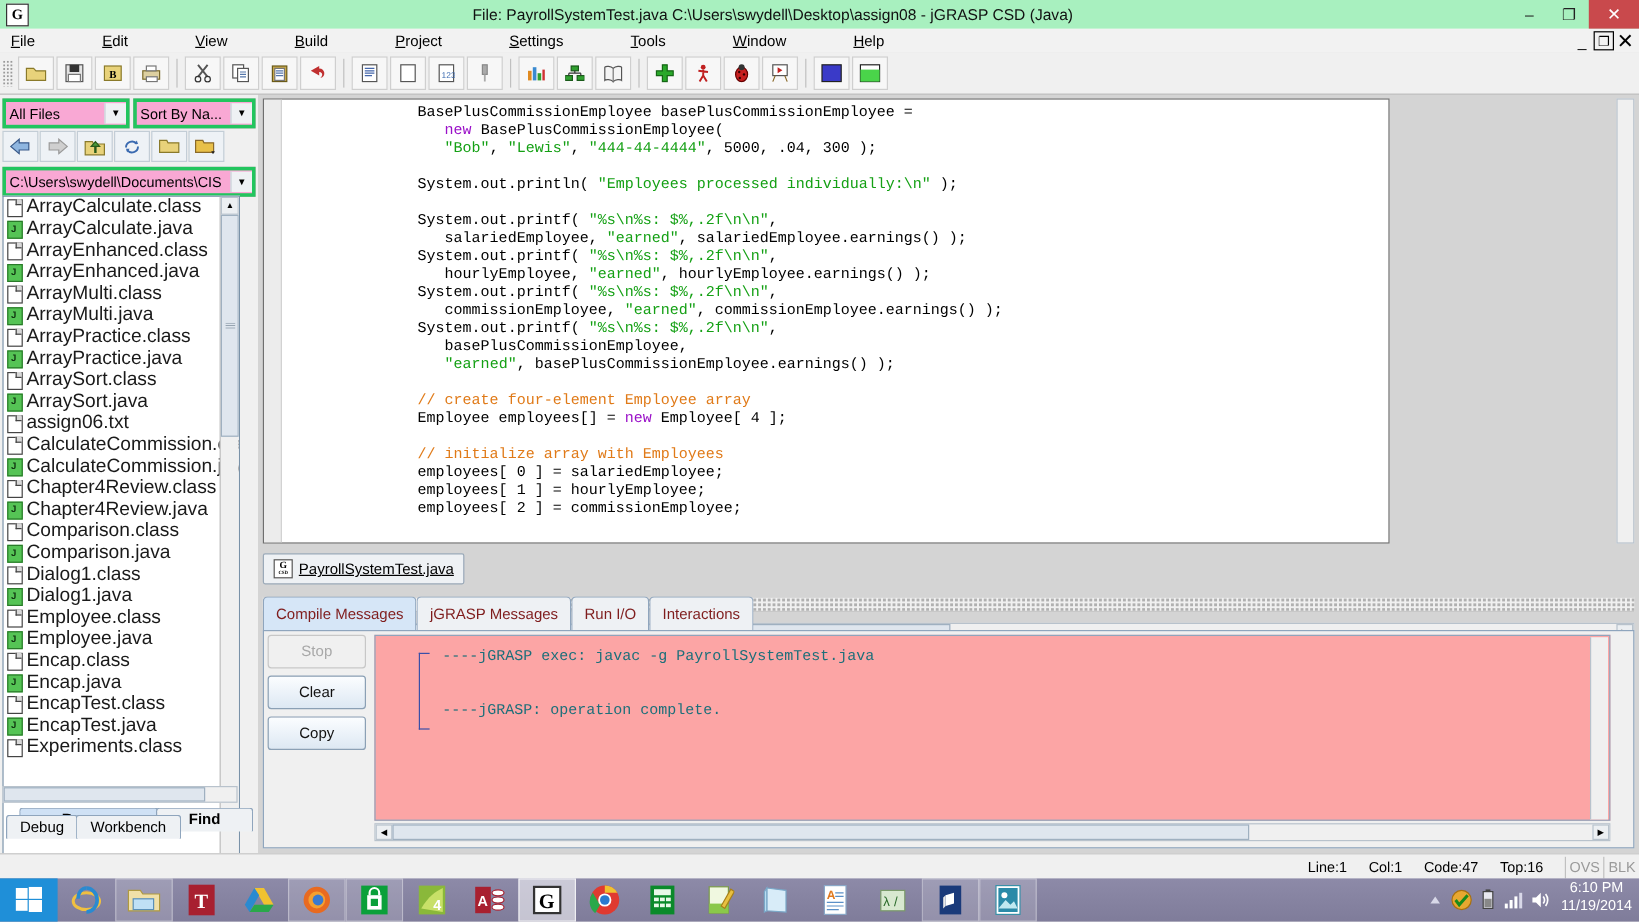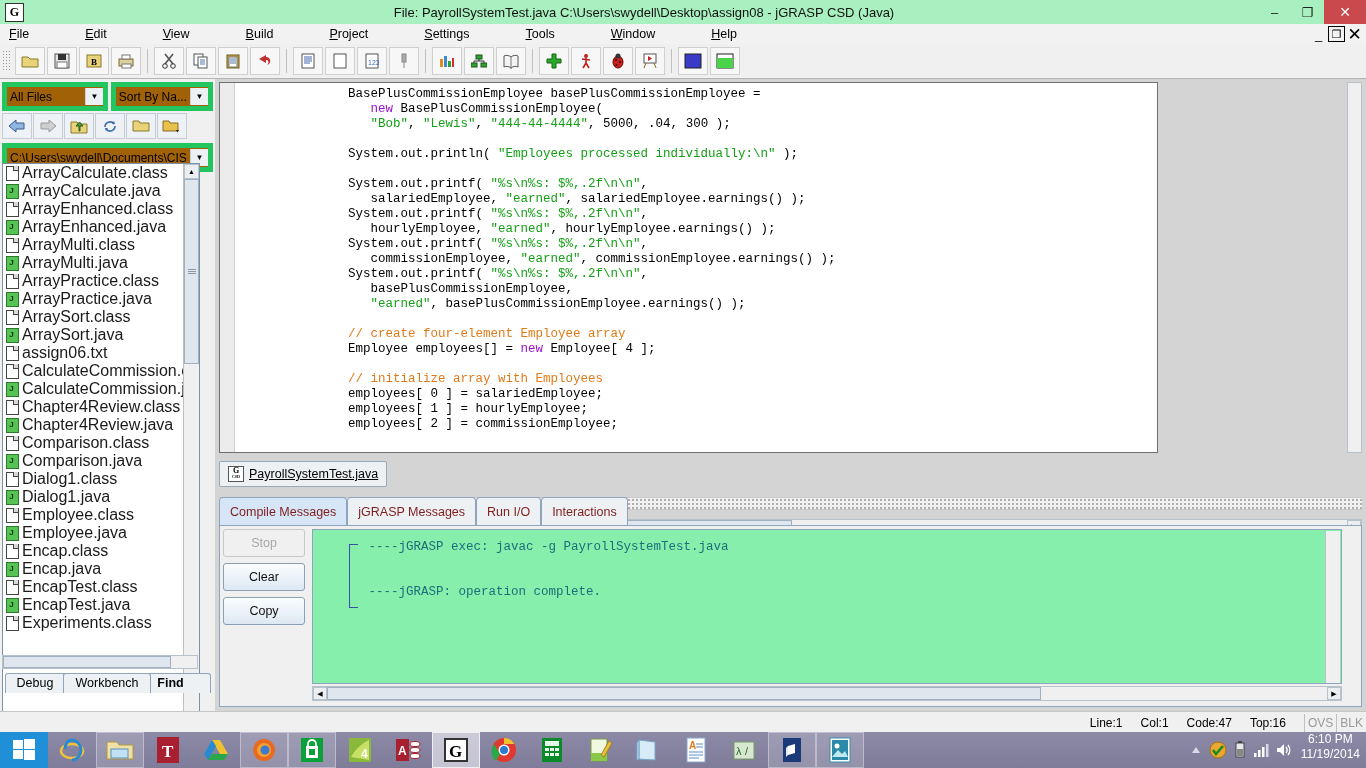--- a/index.html
+++ b/index.html
@@ -63,21 +63,21 @@
   .tgroup{display:flex;align-items:center;}
   .tsep{width:1px;height:24px;background:#c0c0c0;margin:0 5px;}
   .tbtn{width:28px;height:26px;border:1px solid #cfcfcf;background:#f7f7f7;
         margin:0 1px;display:flex;align-items:center;justify-content:center;}
   .tbtn svg{display:block;}
 
   
   .leftpanel{position:absolute;left:0;top:79px;width:215px;height:632px;background:#f0f0f0;}
   .lp-row{display:flex;align-items:center;padding:3px 2px 0 2px;}
   .combo{
-    height:19px;border:5px solid #22c55e;background:#a16207;display:flex;align-items:center;
+    height:19px;border:3px solid #22c55e;background:#f9a8d4;display:flex;align-items:center;
     font-size:12px;color:#000;justify-content:center;
   }
   .combo .cv{padding-left:3px;flex:1;white-space:nowrap;overflow:hidden;}
   .combo .ca{width:17px;height:17px;border-left:1px solid #c8d0d8;background:#eef1f4;
     display:flex;align-items:center;justify-content:center;font-size:8px;color:#000;}
   .nav-row{display:flex;align-items:center;padding:2px 2px;gap:1px;}
   .nbtn{width:28px;height:24px;border:1px solid #c3cdd6;background:#eef2f6;
         display:flex;align-items:center;justify-content:center;}
   .pathcombo{margin:2px 2px 1px 2px;}
 
@@ -109,21 +109,21 @@
 
   .hsb-outer{position:absolute;left:2px;bottom:42px;width:196px;height:14px;background:#f0f0f0;
     border:1px solid #b8c2cc;box-sizing:border-box;}
   .hsb-thumb{position:absolute;left:0;top:0;height:12px;background:#dfe6ee;border:1px solid #9fb0c0;
     box-sizing:border-box;}
 
   .lp-tabs{position:absolute;left:2px;bottom:22px;width:207px;height:16px;font-weight:bold;}
   .ltab{position:absolute;top:0;height:19px;line-height:19px;text-align:center;font-size:12.5px;
     border:1px solid #8fa5bd;border-bottom:none;border-radius:3px 3px 0 0;background:#eef1f4;}
   .ltab.sel{background:#cfe1f5;}
-  .lp-tabs2{position:absolute;left:2px;bottom:18px;width:207px;height:20px;}
+  .lp-tabs2{position:absolute;left:2px;bottom:12px;width:207px;height:20px;}
 
   
   .editor-wrap{position:absolute;left:215px;top:79px;width:1151px;height:632px;background:#d4d4d4;}
   .edit-area{position:absolute;left:4px;top:3px;width:939px;height:371px;background:#fff;
     border:1px solid #6f6f6f;box-sizing:border-box;overflow:hidden;}
   .gutter{position:absolute;left:0;top:0;width:14px;height:100%;background:#ececec;
     border-right:1px solid #d2d2d2;}
   .code{position:absolute;left:68px;top:4px;font-family:"Liberation Mono","DejaVu Sans Mono",monospace;
     font-size:12.5px;line-height:15px;color:#000;white-space:pre;}
   .kw{color:#9a10c8;}
@@ -157,21 +157,21 @@
   .mtab{height:20px;line-height:20px;padding:4px 10px;font-size:12.5px;background:#eef1f4;
     border:1px solid #8fa5bd;border-bottom:none;border-radius:4px 4px 0 0;margin-right:0;color:#7f1d1d;}
   .mtab.sel{background:#d6e6f7;}
   .msg-panel{position:absolute;left:4px;top:446px;width:1143px;height:182px;background:#f0f0f0;
     border:1px solid #8fa5bd;box-sizing:border-box;}
   .msg-btncol{position:absolute;left:3px;top:3px;width:84px;}
   .mbtn{width:80px;height:26px;margin-bottom:6px;border:1px solid #8ba0b5;border-radius:3px;
     background:linear-gradient(#fbfdff,#dde8f3);font-size:12.5px;color:#111;
     display:flex;align-items:center;justify-content:center;}
   .mbtn.disabled{color:#a8a8a8;background:#f0f0f0;border-color:#c7c7c7;}
-  .msg-out{position:absolute;left:92px;top:3px;width:1030px;height:155px;background:#86efac;
+  .msg-out{position:absolute;left:92px;top:3px;width:1030px;height:155px;background:#fca5a5;
     border:1px solid #8fa5bd;box-sizing:border-box;overflow:hidden;}
   .out-txt{position:absolute;left:48px;top:10px;font-family:"Liberation Mono","DejaVu Sans Mono",monospace;
     font-size:12.5px;line-height:15px;color:#1c6f7a;white-space:pre;}
   .out-bracket{position:absolute;left:36px;top:14px;width:8px;height:62px;
     border-left:1px solid #3a4fa8;border-top:1px solid #3a4fa8;border-bottom:1px solid #3a4fa8;}
   .msg-vsb{position:absolute;right:1px;top:1px;width:15px;height:153px;background:#f0f0f0;
     border-left:1px solid #b8c2cc;box-sizing:border-box;}
   .msg-hsb{position:absolute;left:92px;top:160px;width:1030px;height:15px;background:#f0f0f0;
     border:1px solid #b8c2cc;box-sizing:border-box;display:flex;align-items:center;}
 

